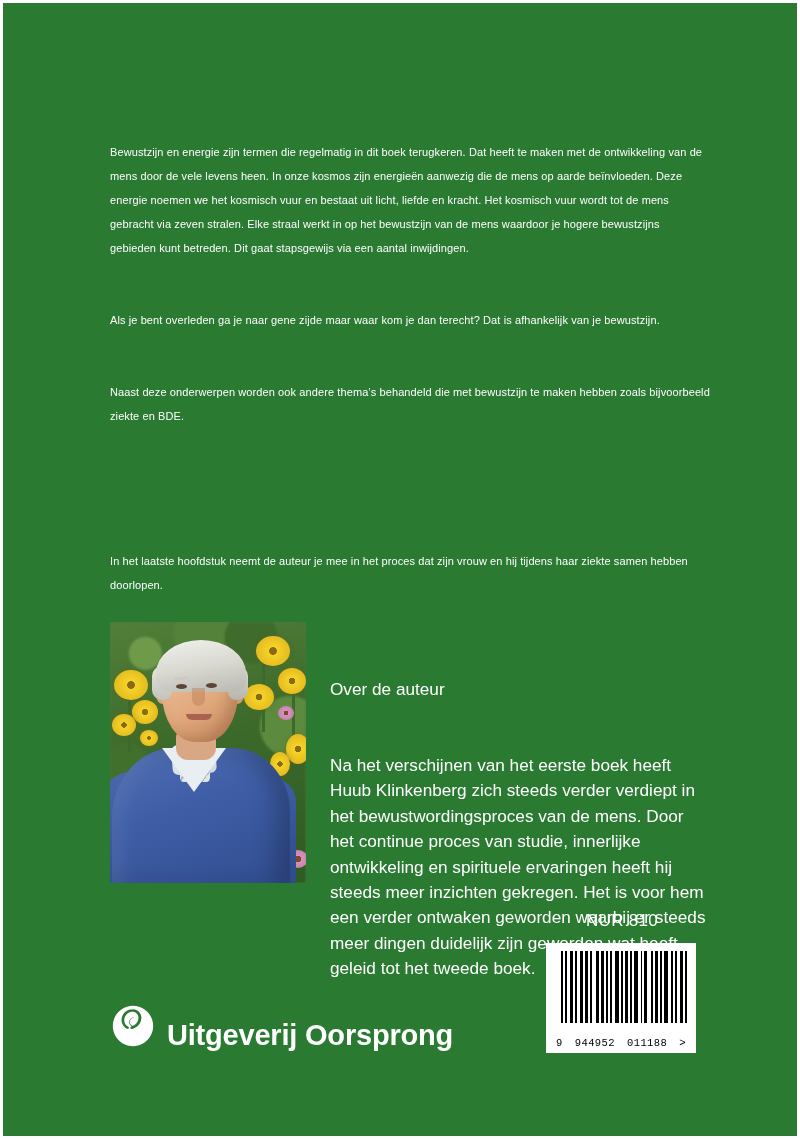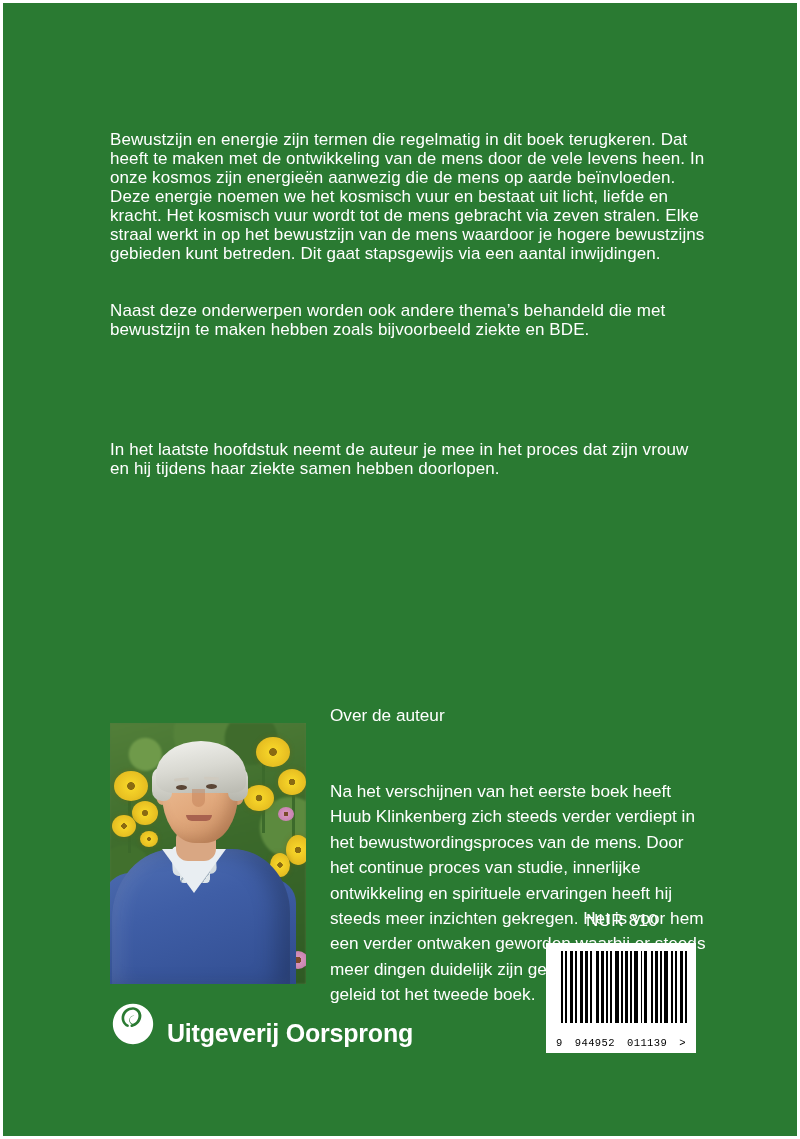--- a/index.html
+++ b/index.html
@@ -28,36 +28,36 @@
     background: #2a7a32;
   }
 
   
   .blurb {
     position: absolute;
     left: 110px;
     top: 92px;
     width: 600px;
     color: #ffffff;
-    font-size: 17px;
-    line-height: 19px;
+    font-size: 11px;
+    line-height: 24px;
     letter-spacing: 0.1px;
     white-space: pre-wrap;
   }
   .blurb .para { margin: 0; }
   .blurb .gap  { height: 25px; }
 
   
   .author-block {
     position: absolute;
     left: 110px;
-    top: 648px;
+    top: 622px;
     width: 600px;
     display: flex;
-    align-items: center;
+    align-items: flex-start;
   }
   .author-photo {
     position: relative;
     width: 196px;
     height: 261px;
     flex: 0 0 196px;
     overflow: hidden;
     background: #4d7a3c;
   }
   
@@ -276,35 +276,36 @@
     position: absolute;
     left: 112px;
     top: 1001px;
     display: flex;
     align-items: center;
   }
   .logo-mark { width: 42px; height: 42px; flex: 0 0 42px; }
   .publisher-name {
     margin-left: 13px;
     color: #ffffff;
-    font-size: 25px;
+    font-size: 29px;
     font-weight: bold;
     letter-spacing: -0.2px;
     line-height: 1;
     margin-top: 20px;
   }
 </style>
 </head>
 <body>
 
 <div id="cover">
   <div id="green-field"></div>
 
   <div class="blurb">
     <p class="para">Bewustzijn en energie zijn termen die regelmatig in dit boek terugkeren. Dat heeft te maken met de ontwikkeling van de mens door de vele levens heen. In onze kosmos zijn energieën aanwezig die de mens op aarde beïnvloeden. Deze energie noemen we het kosmisch vuur en bestaat uit licht, liefde en kracht. Het kosmisch vuur wordt tot de mens gebracht via zeven stralen. Elke straal werkt in op het bewustzijn van de mens waardoor je hogere bewustzijns  gebieden kunt betreden. Dit gaat stapsgewijs via een aantal inwijdingen.</p>
+    <p class="para">Als je bent overleden ga je naar gene zijde maar waar kom je dan terecht? Dat is afhankelijk van je bewustzijn.</p>
     <p class="para">Naast deze onderwerpen worden ook andere thema’s behandeld die met bewustzijn te maken hebben zoals bijvoorbeeld ziekte en BDE.</p>
     <div class="gap"></div>
     <p class="para">In het laatste hoofdstuk neemt de auteur je mee in het proces dat zijn vrouw en hij tijdens haar ziekte samen hebben doorlopen.</p>
   </div>
 
   <div class="author-block">
 
     <div class="author-photo">
       <div class="ph-bg"></div>
       <div class="stem st1"></div>
@@ -402,21 +403,21 @@
       <span style="width:2px;background:#fff"></span>
         <span style="width:2px"></span>
       <span style="width:4px;background:#fff"></span>
         <span style="width:3px"></span>
       <span style="width:2px;background:#fff"></span>
         <span style="width:2px"></span>
     </div>
     <div class="bc-digits">
       <span>9</span>
       <span>944952</span>
-      <span>011139</span>
+      <span>011188</span>
       <span>&gt;</span>
     </div>
   </div>
 
   <div class="publisher">
     <svg class="logo-mark" viewBox="0 0 100 100">
       <path fill="#ffffff" d="M50 2C23.5 2 2 23.5 2 50s21.5 48 48 48 48-21.5 48-48S76.5 2 50 2z
                                M50 10c11 0 20 9 20 20 0 13-9 24-22 27-2.6.6-4-1.2-4-3 0-1.7 1.2-2.8 3-3.3
                                10-2.6 16-10.6 16-20.7 0-7.7-6.3-14-14-14-9.6 0-17.5 7-19.5 16.4
                                -1.7 8 2 15.5 8.6 19 1.8.9 2.5 2.2 1.9 3.8-.7 1.8-2.4 2.2-4.2 1.4

